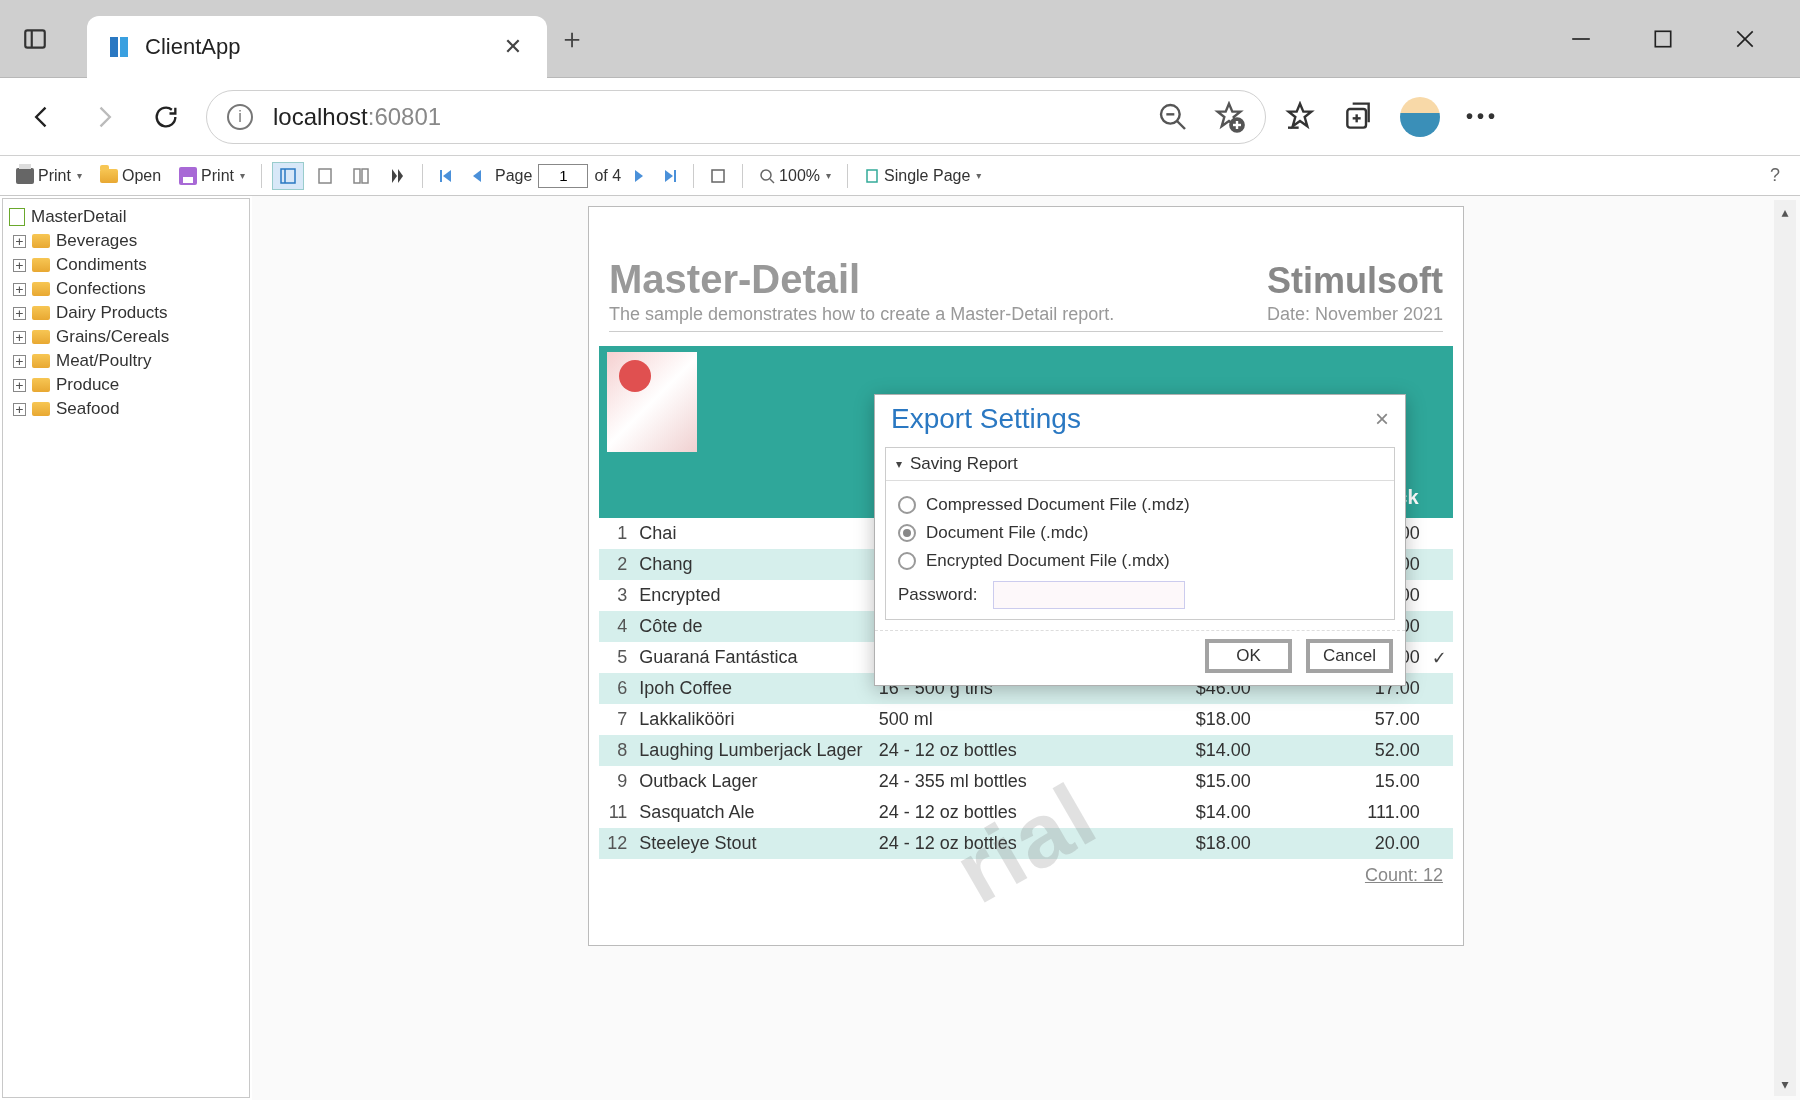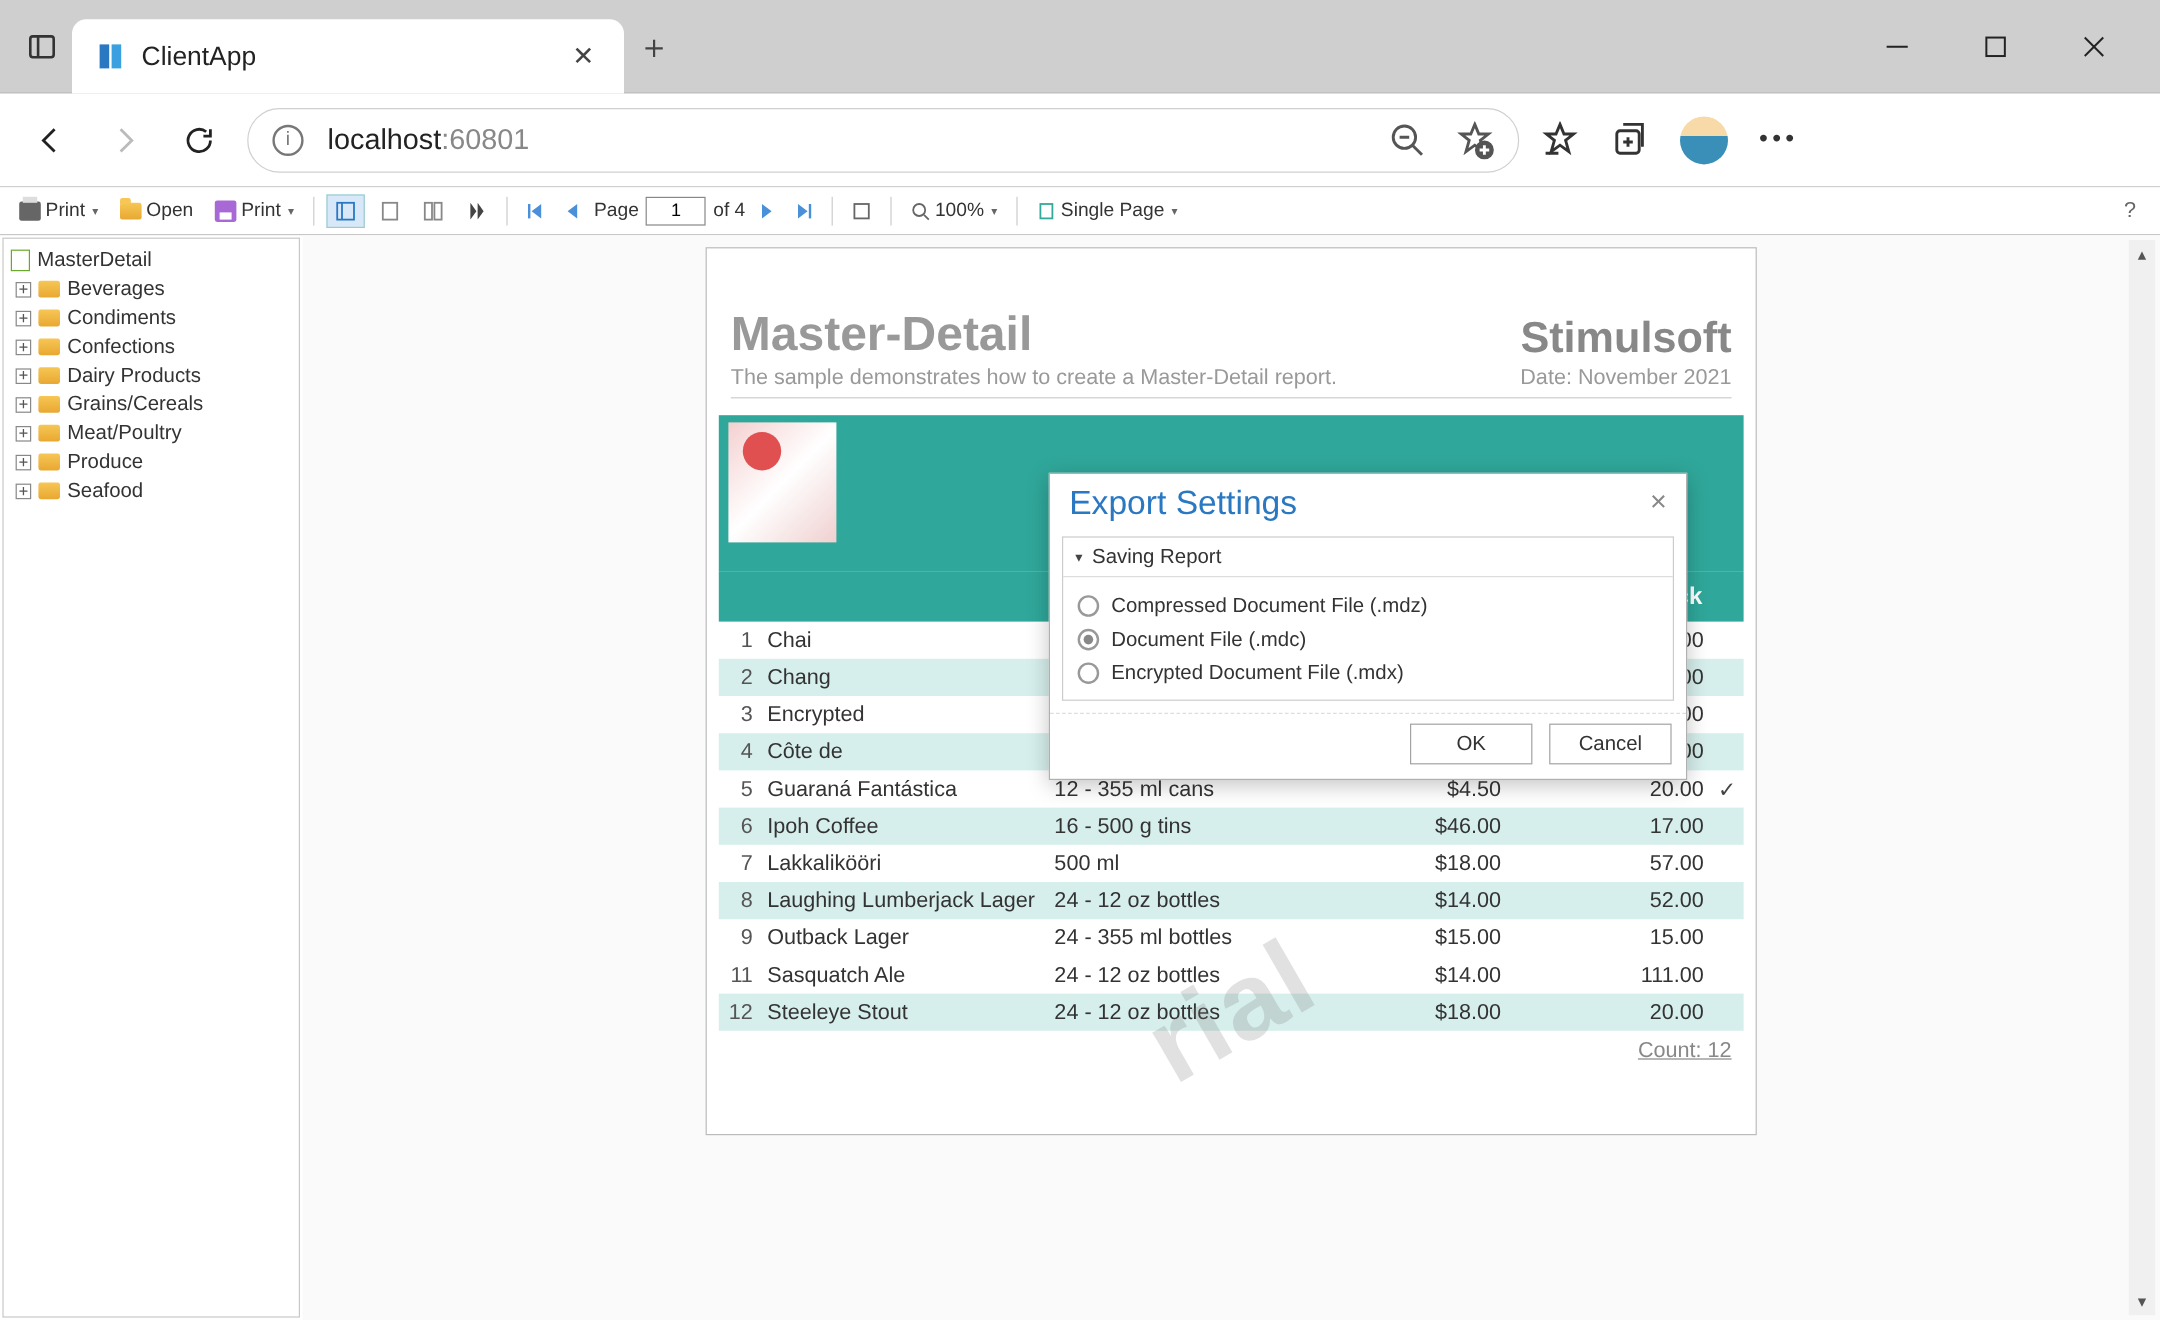--- a/index.html
+++ b/index.html
@@ -3,21 +3,21 @@
 <meta charset="utf-8">
 <style>
 * { box-sizing: border-box; margin: 0; padding: 0; font-family: "Segoe UI", Arial, sans-serif; }
 body { width: 1800px; height: 1100px; background: #fff; overflow: hidden; }
 
 
 .browser-chrome { background: #cfcfcf; height: 78px; display: flex; align-items: center; padding: 0 10px; border-bottom: 1px solid #b8b8b8; }
 .tab-strip { display: flex; align-items: center; height: 100%; }
 .window-tab-btn { width: 50px; height: 50px; display: flex; align-items: center; justify-content: center; }
 .window-tab-btn svg { width: 26px; height: 26px; }
-.browser-tab { background: #fff; height: 62px; margin-top: 16px; border-radius: 12px 12px 0 0; display: flex; align-items: center; padding: 0 20px; min-width: 460px; gap: 14px; }
+.browser-tab { background: #fff; height: 62px; margin-top: 16px; border-radius: 12px 12px 0 0; display: flex; align-items: center; padding: 0 20px; min-width: 460px; gap: 14px; margin-left: 27px; }
 .tab-favicon { width: 24px; height: 24px; display: flex; }
 .tab-title { font-size: 22px; color: #222; flex: 1; }
 .tab-close { width: 28px; height: 28px; display: flex; align-items: center; justify-content: center; font-size: 22px; color: #444; cursor: pointer; }
 .new-tab { width: 50px; height: 50px; display: flex; align-items: center; justify-content: center; font-size: 28px; color: #444; }
 .window-controls { margin-left: auto; display: flex; gap: 32px; padding-right: 20px; }
 .win-btn { width: 50px; height: 50px; display: flex; align-items: center; justify-content: center; }
 .win-btn svg { width: 22px; height: 22px; }
 
 
 .addr-bar { height: 78px; display: flex; align-items: center; padding: 0 20px; gap: 18px; background: #fff; border-bottom: 1px solid #d0d0d0; }
@@ -100,21 +100,21 @@
 .dlg-section { border: 1px solid #ccc; margin: 2px 10px 10px; }
 .sect-head { display: flex; align-items: center; gap: 8px; padding: 6px 10px; border-bottom: 1px solid #ddd; font-size: 17px; color: #333; }
 .sect-caret { font-size: 12px; color: #444; }
 .radio-group { padding: 10px 12px 8px; font-size: 17px; color: #333; }
 .radio-row { display: flex; align-items: center; gap: 10px; padding: 4px 0; }
 .radio { width: 18px; height: 18px; border: 2px solid #999; border-radius: 50%; display: flex; align-items: center; justify-content: center; }
 .radio.sel::after { content:''; width:8px; height:8px; background:#888; border-radius:50%; }
 .pwd-row { display: flex; align-items: center; gap: 16px; padding: 6px 0 2px; }
 .pwd-input { width: 192px; height: 28px; border: 1px solid #cce; background: #fdf8fa; }
 .dlg-buttons { display: flex; justify-content: flex-end; gap: 14px; padding: 8px 12px 12px; border-top: 1px dashed #ddd; }
-.dlg-btn { width: 102px; height: 34px; border: 1px solid #a3a3a3; background: #fff; font-size: 17px; color: #333; cursor: pointer; }
+.dlg-btn { width: 87px; height: 34px; border: 4px solid #a3a3a3; background: #fff; font-size: 17px; color: #333; cursor: pointer; }
 </style>
 </head>
 <body>
 
 <div class="browser-chrome">
   <div class="tab-strip">
     <div class="window-tab-btn">
       <svg viewBox="0 0 24 24" fill="none" stroke="#333" stroke-width="2">
           <rect x="3" y="4" width="18" height="16" rx="2"></rect>
           <line x1="9" y1="4" x2="9" y2="20"></line>
@@ -493,20 +493,24 @@
                   <span>Compressed Document File (.mdz)</span>
                 </div>
               <div class="radio-row">
                   <span class="radio sel"></span>
                   <span>Document File (.mdc)</span>
                 </div>
               <div class="radio-row">
                   <span class="radio"></span>
                   <span>Encrypted Document File (.mdx)</span>
                 </div>
+              <div class="pwd-row">
+                <span>Password:</span>
+                <input class="pwd-input" type="password" disabled="" style="">
+              </div>
             </div>
           </div>
           <div class="dlg-buttons">
             <button class="dlg-btn">OK</button>
             <button class="dlg-btn">Cancel</button>
           </div>
         </div>
       </div>
     </div>
   </div>

